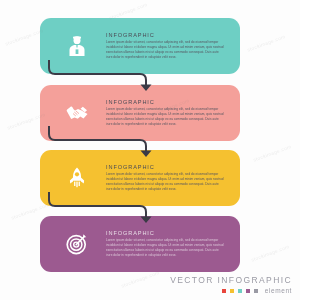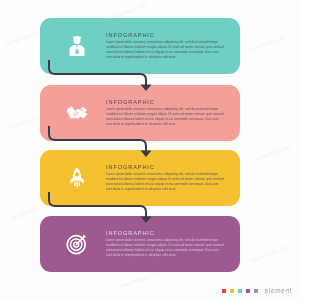--- a/index.html
+++ b/index.html
@@ -275,20 +275,21 @@
       <path d="M49 0 V8 Q49 14 55 14 H140 Q146 14 146 20 V26" fill="none" stroke="#3b3b46" stroke-width="2"></path>
       <path d="M140.5 24.5 146 31 151.5 24.5 Z" fill="#3b3b46"></path>
     </svg>
     <svg class="connector c2" viewBox="0 0 300 34">
       <path d="M49 0 V8 Q49 14 55 14 H140 Q146 14 146 20 V26" fill="none" stroke="#3b3b46" stroke-width="2"></path>
       <path d="M140.5 24.5 146 31 151.5 24.5 Z" fill="#3b3b46"></path>
     </svg>
   </div>
 
   <div class="footer">
+    <div class="footer-title">VECTOR  INFOGRAPHIC</div>
     <div class="footer-row">
       <span class="sw" style="background:#e8453c"></span>
       <span class="sw" style="background:#f5c130"></span>
       <span class="sw" style="background:#6ecfc4"></span>
       <span class="sw" style="background:#9c5a90"></span>
       <span class="sw" style="background:#9a9aa4"></span>
       <span class="footer-elem">element</span>
     </div>
   </div>
 

